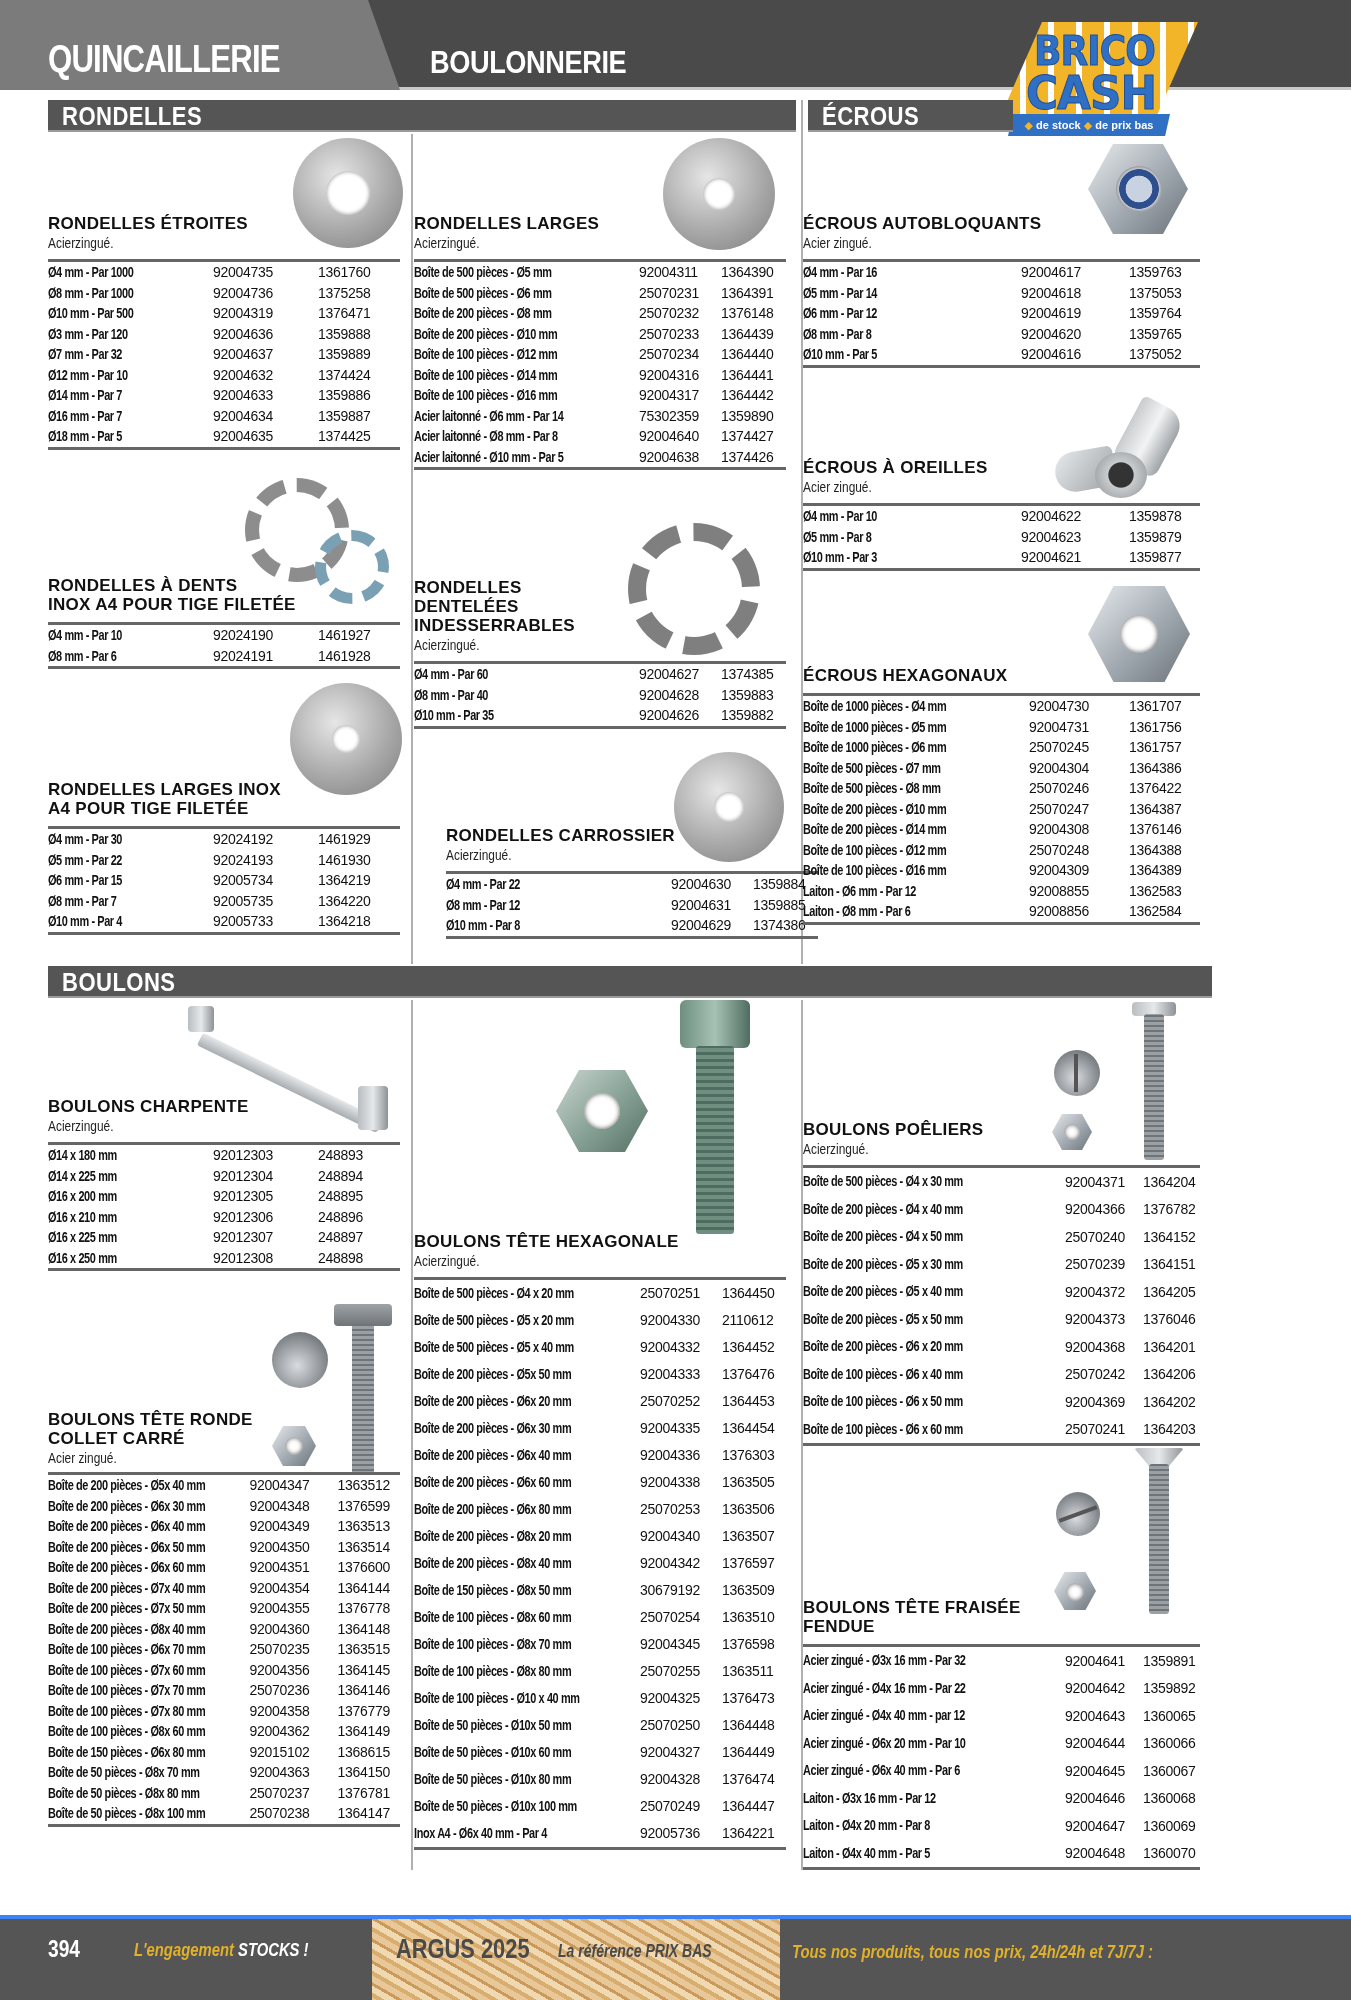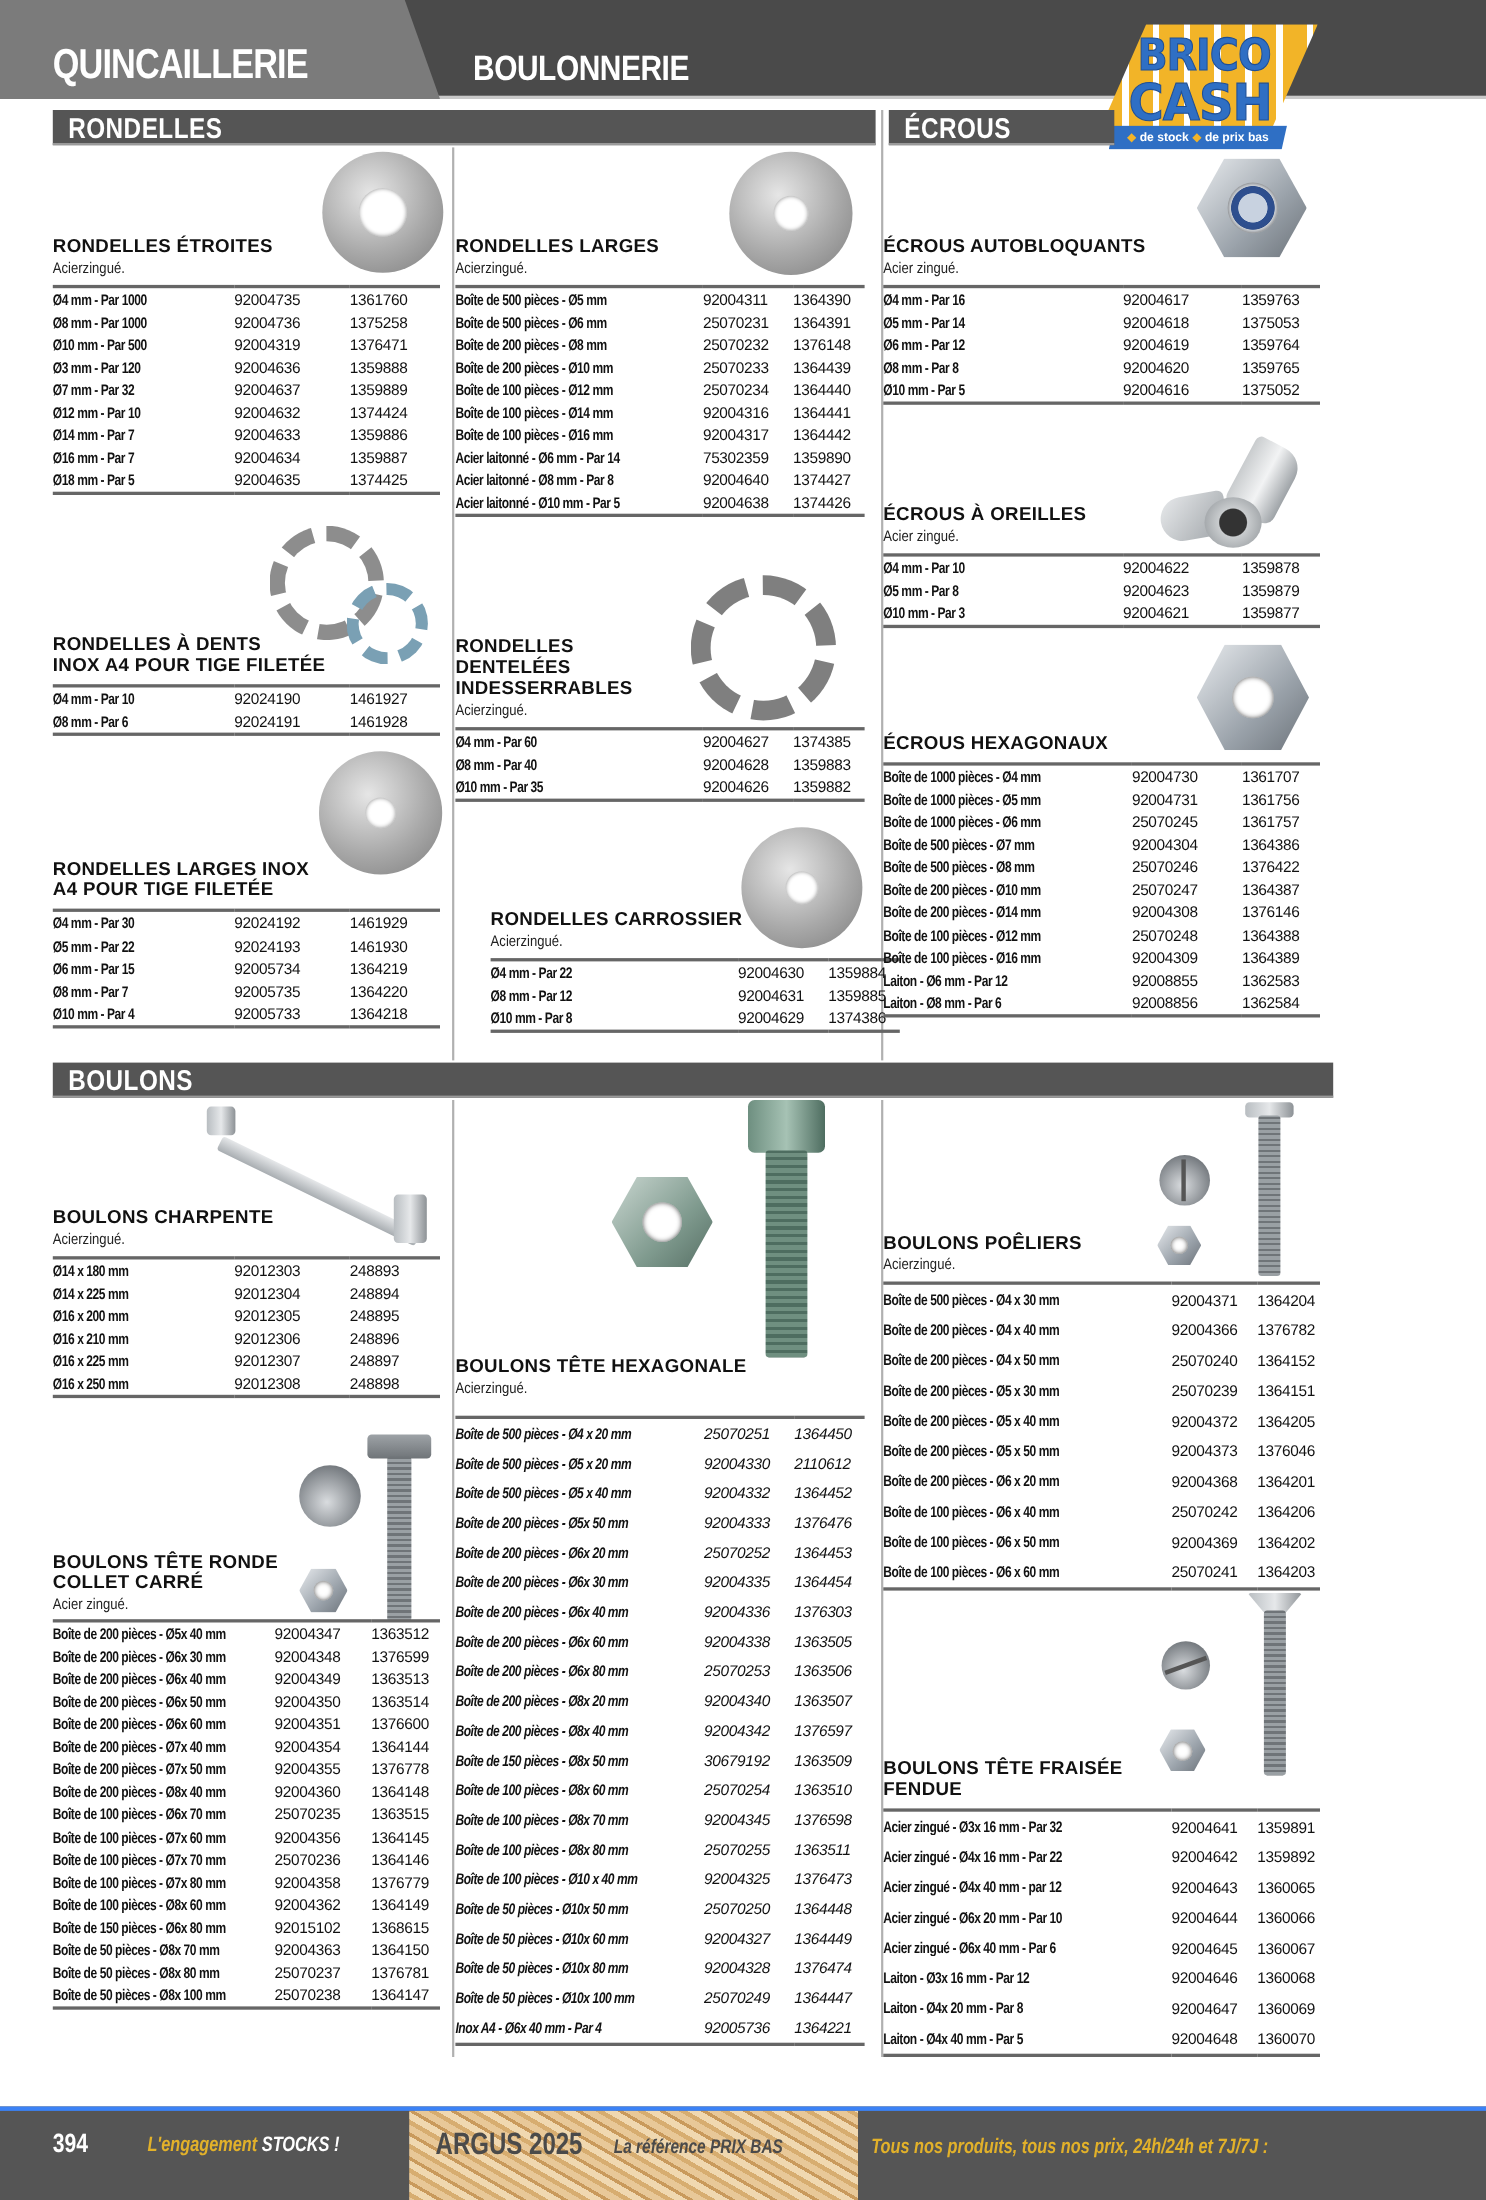--- a/index.html
+++ b/index.html
@@ -654,21 +654,21 @@
 <div class="img green-bolt" style="left:556px; top:1000px; width:230px; height:238px;">
   <div class="nut" style="position:absolute; left:0; top:70px; width:92px; height:82px; background:linear-gradient(135deg,#c9d6d0,#7f9a8e 60%,#566f64);">
       <div class="hole" style="left:28px; top:23px; width:36px; height:36px;"></div>
     </div>
   <div class="bolt-head" style="position:absolute; left:124px; top:0; width:70px; height:48px; border-radius:6px;"></div>
   <div class="bolt-shaft" style="position:absolute; left:140px; top:46px; width:38px; height:188px;"></div>
 </div>
 <div class="block" style="left:414px; top:1232px; width:372px;">
   <div class="title">BOULONS TÊTE HEXAGONALE</div>
   <div class="mat">Acierzingué.</div>
-  <table class="ptable" style="margin-top:18px;font-style:italic;">
+  <table class="ptable" style="margin-top:8px;">
     <colgroup>
         <col style="width:226px">
         <col style="width:82px">
         <col>
       </colgroup>
     <tbody>
       <tr>
           <td style="line-height:27px"><span class="sq">Boîte de 500 pièces - Ø4 x 20 mm</span></td>
           <td class="ref">25070251</td>
           <td class="code">1364450</td>

